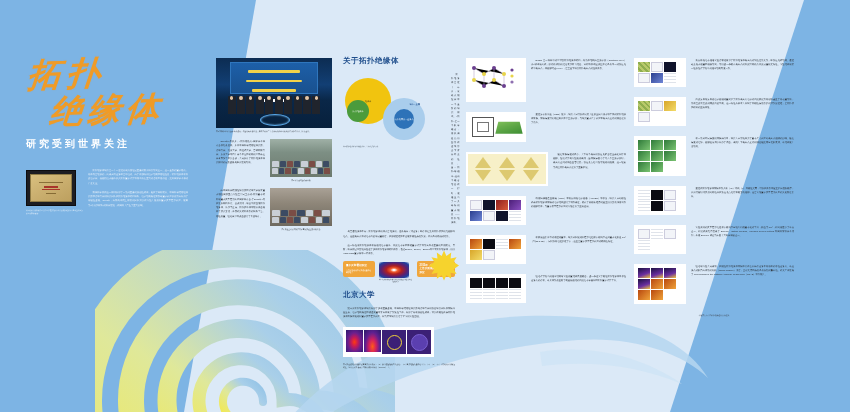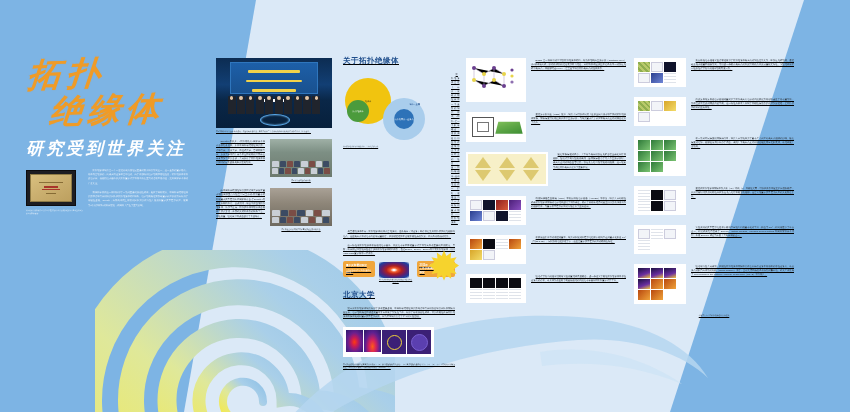--- a/index.html
+++ b/index.html
@@ -64,22 +64,22 @@
     display: block; font-size: 33px; letter-spacing: 6px;
     transform: skewX(-7deg) rotate(-2deg);
     margin-left: 4px;
   }
   .calligraphy .ln2 {
     display: block; font-size: 33px; letter-spacing: 5px;
     transform: skewX(-7deg) rotate(-2deg);
     margin-left: 26px; margin-top: 4px;
   }
   .subtitle {
-    color: #ffffff; font-size: 17px; font-weight: bold;
-    letter-spacing: 3px; margin-top: 12px; margin-left: 2px; font-style: italic;
+    color: #ffffff; font-size: 10px; font-weight: bold;
+    letter-spacing: 3px; margin-top: 12px; margin-left: 2px;
   }
 
   
   .cert-wrap { position: absolute; left: 26px; top: 170px; z-index: 6; width: 52px; }
   .cert-frame {
     width: 50px; height: 36px; background: #1d1d22;
     border: 1px solid #0d0d10; padding: 3px;
   }
   .cert-inner {
     width: 100%; height: 100%;
@@ -99,21 +99,21 @@
   }
 
   
   .left-copy { position: absolute; left: 88px; top: 168px; width: 100px; z-index: 6; }
   .left-copy p {
     color: #e9f2fb; font-size: 2.3px; line-height: 1.85;
     text-align: justify; text-indent: 4.6px; margin-bottom: 5px;
   }
 
   
-  .col { position: absolute; z-index: 6; text-decoration: underline; }
+  .col { position: absolute; z-index: 6; }
   .col-2 { left: 216px; top: 58px; width: 116px; }
   .col-3 { left: 343px; top: 56px; width: 112px; }
   .col-4 { left: 466px; top: 58px; width: 160px; }
   .col-5 { left: 634px; top: 58px; width: 160px; }
 
   .sec-heading {
     color: #1f4e8c; font-size: 7.5px; font-weight: bold;
     letter-spacing: .5px; margin-bottom: 6px;
     font-family: "DejaVu Serif", serif;
   }

